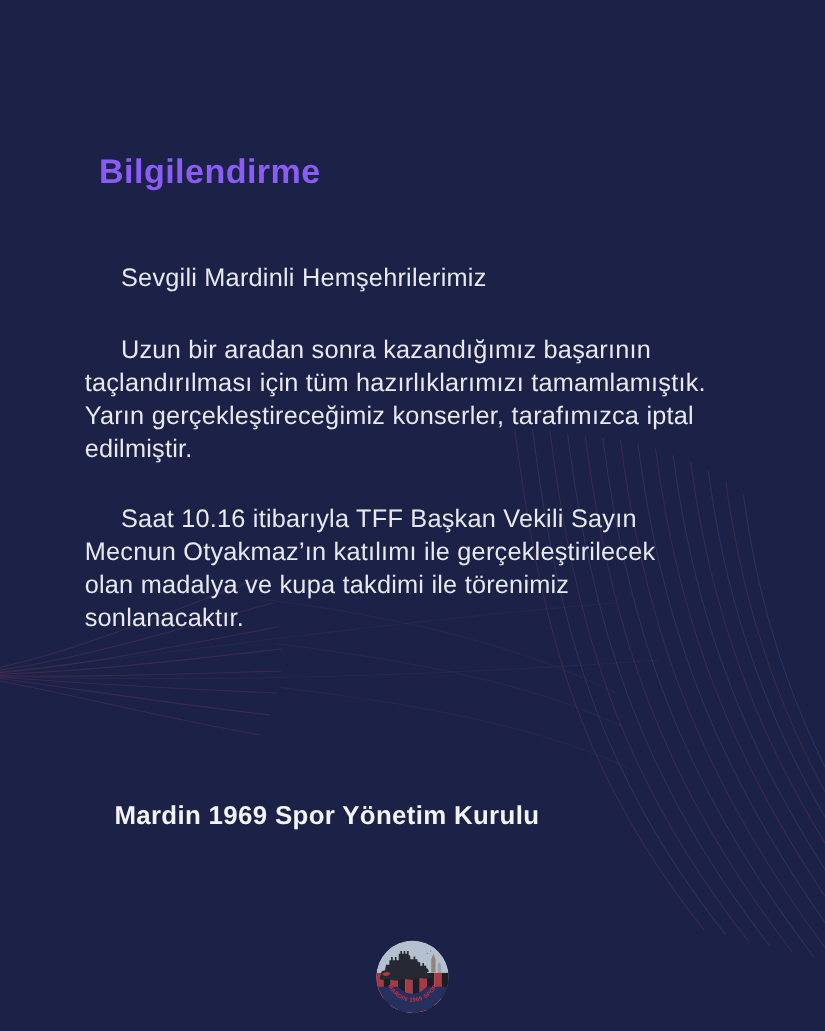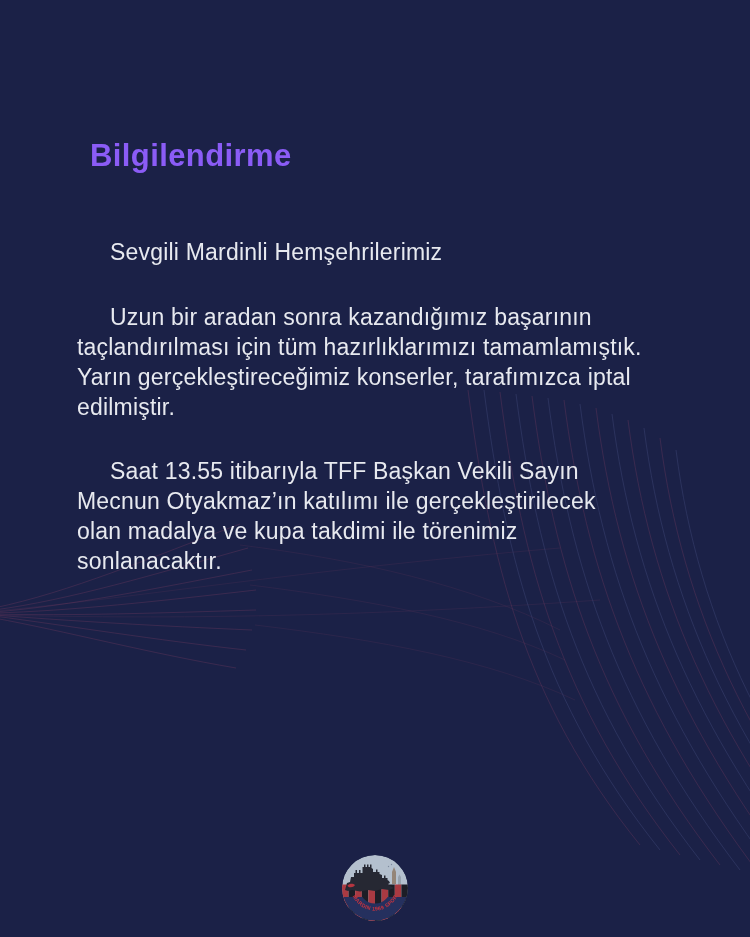--- a/index.html
+++ b/index.html
@@ -80,26 +80,27 @@
 
   <h1 class="title">Bilgilendirme</h1>
 
   <p class="bodytext para1">Uzun bir aradan sonra kazandığımız başarının
 taçlandırılması için tüm hazırlıklarımızı tamamlamıştık.
 Yarın gerçekleştireceğimiz konserler, tarafımızca iptal
 edilmiştir.</p>
 
   <p class="bodytext greeting">Sevgili Mardinli Hemşehrilerimiz</p>
 
-  <p class="bodytext para2">Saat 13.55 itibarıyla TFF Başkan Vekili Sayın
+  <p class="bodytext para2">Saat 10.16 itibarıyla TFF Başkan Vekili Sayın
 Mecnun Otyakmaz’ın katılımı ile gerçekleştirilecek
 olan madalya ve kupa takdimi ile törenimiz
 sonlanacaktır.</p>
 
 
+  <p class="signature">Mardin 1969 Spor Yönetim Kurulu</p>
 
   <div class="logo">
     <svg viewBox="0 0 66 66">
       <defs>
         <clipPath id="crestClip">
             <circle cx="33" cy="33" r="33"></circle>
           </clipPath>
         <clipPath id="bandClip">
             <rect x="0" y="42" width="66" height="24"></rect>
           </clipPath>

